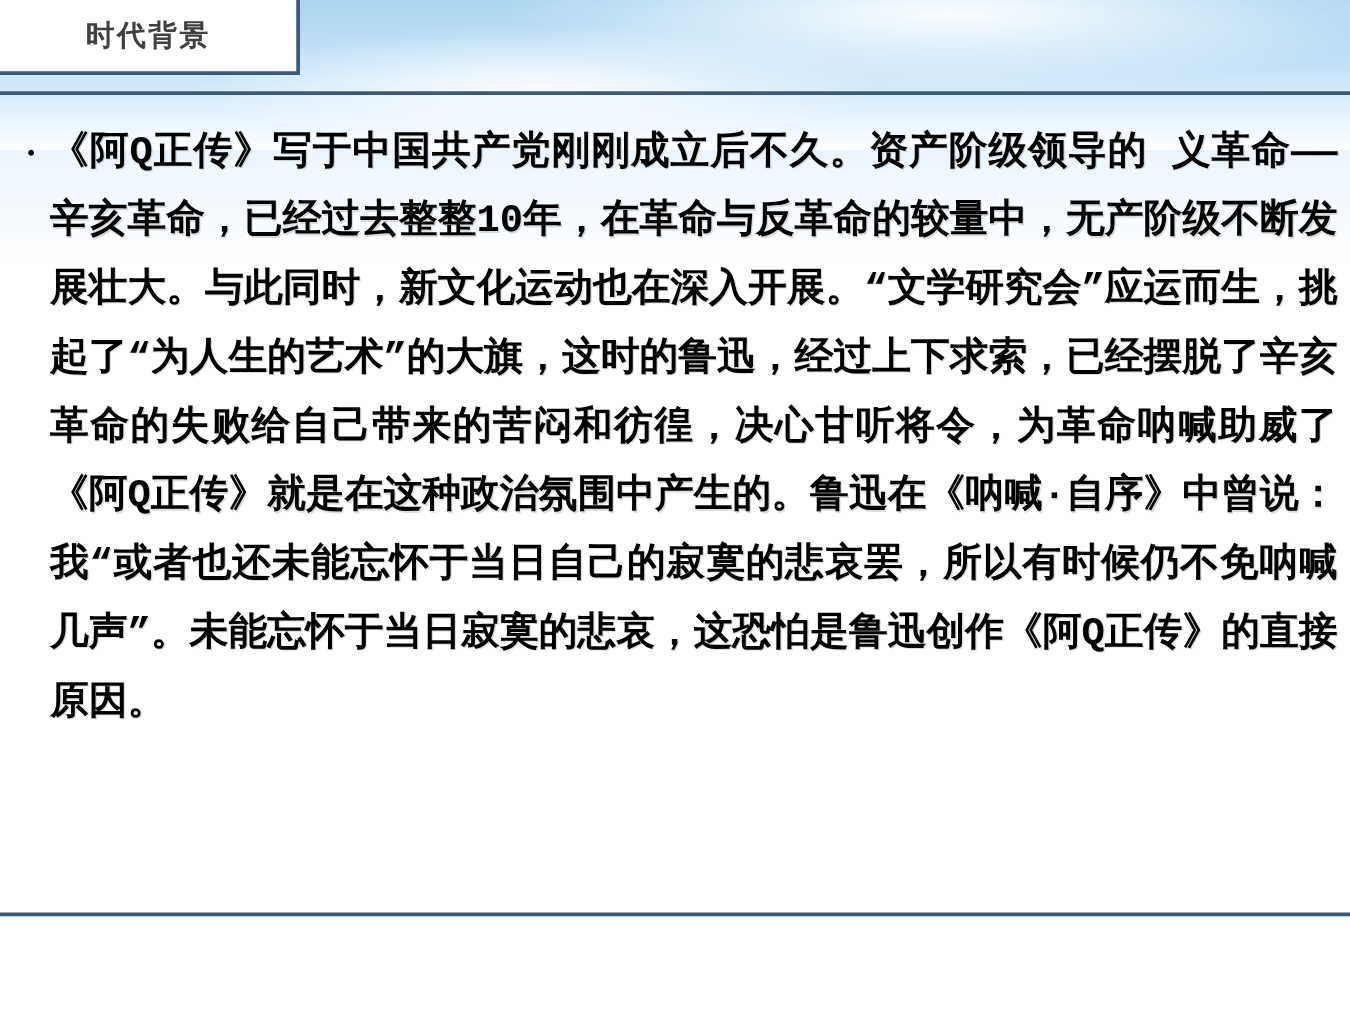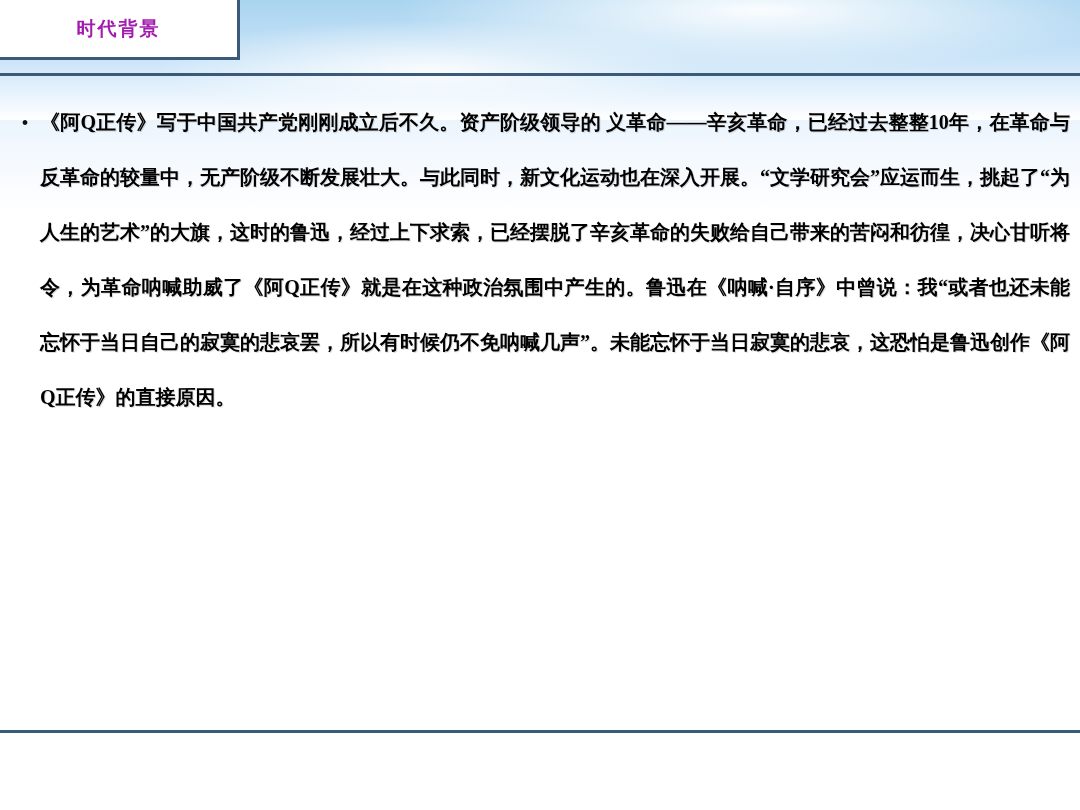--- a/index.html
+++ b/index.html
@@ -47,22 +47,22 @@
     height: 60px;
     background: #ffffff;
     border-right: 3px solid #3b5a7a;
     border-bottom: 3px solid #3b5a7a;
     box-sizing: border-box;
     display: flex;
     align-items: center;
     justify-content: center;
   }
   .title-text {
-    color: #a21caf;
-    font-size: 19px;
+    color: #404040;
+    font-size: 23px;
     font-weight: bold;
     letter-spacing: 2px;
     font-family: "Liberation Serif", "DejaVu Serif", serif;
   }
 
   .body-frame {
     position: absolute;
     left: 0;
     top: 73px;
     width: 1080px;
@@ -83,27 +83,27 @@
   .bullet-dot {
     width: 30px;
     flex: 0 0 30px;
     color: #111;
     font-size: 20px;
     line-height: 56px;
     text-align: center;
   }
   .para {
     flex: 1 1 auto;
-    font-size: 20px;
+    font-size: 31px;
     line-height: 55px;
     color: #000000;
     font-weight: bold;
     text-align: justify;
     letter-spacing: 0px;
-    font-family: Liberation Serif, serif;
+    font-family: Liberation Mono, monospace;
     white-space: pre-wrap;
     text-shadow: 1px 1px 0 rgba(120,120,120,0.25);
   }
 </style>
 </head>
 <body>
 
 <div class="slide">
 
   <div class="sky-wash"></div>

